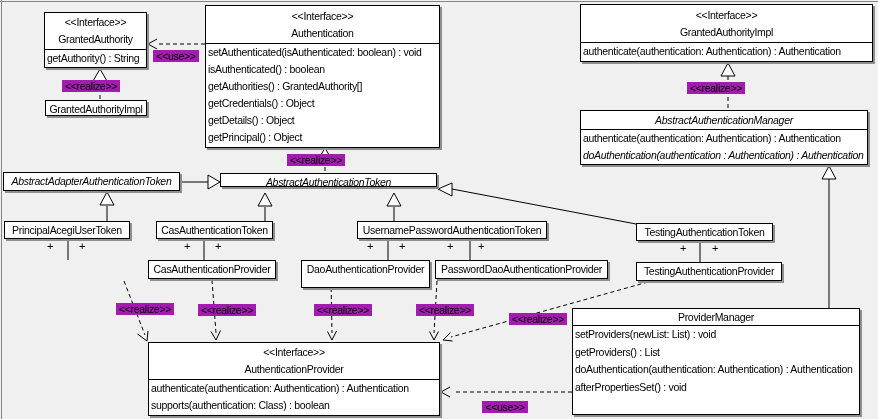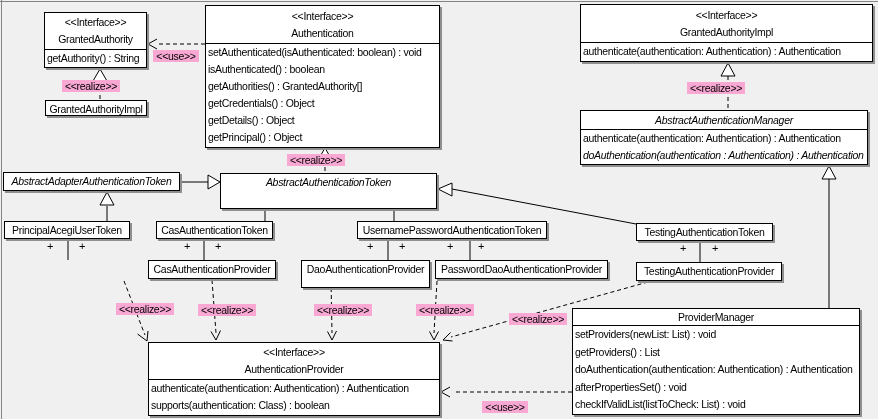--- a/index.html
+++ b/index.html
@@ -16,21 +16,21 @@
     box-shadow:2px 2px 0 0 #8f8f8f; white-space:nowrap;
   }
   .t { border-bottom:1px solid #000; text-align:center;
        display:flex; flex-direction:column; justify-content:center; }
   .t div { line-height:17px; }
   .m { line-height:17px; padding:0 2px; overflow:visible; }
   .solo { text-align:center; }
   .abstract .cname { font-style:italic; }
   .em { font-style:italic; }
   .lbl {
-    position:absolute; background:#f9a8d4; text-align:center;
+    position:absolute; background:#a21caf; text-align:center;
     line-height:12px; padding:0 1px; white-space:nowrap;
   }
   .plus { position:absolute; width:10px; text-align:center; line-height:12px; font-size:11px; background:transparent; }
 </style>
 </head>
 <body>
 
 <div class="canvas">
 
   <svg class="wires" width="878" height="419" viewBox="0 0 878 419">
@@ -134,21 +134,21 @@
       <div class="cname">AbstractAuthenticationManager</div>
     </div>
     <div class="m" style="line-height:16.5px">authenticate(authentication: Authentication) : Authentication</div>
     <div class="m em" style="line-height:16.5px">doAuthentication(authentication : Authentication) : Authentication</div>
   </div>
 
   <div class="b solo abstract" style="left:3px;top:172px;width:177px;height:19px;line-height:17px">
     <div class="cname">AbstractAdapterAuthenticationToken</div>
   </div>
 
-  <div class="b solo abstract" style="left:220px;top:173px;width:217px;height:36px;line-height:17px">
+  <div class="b solo abstract" style="left:220px;top:173px;width:217px;height:14px;line-height:17px">
     <div class="cname">AbstractAuthenticationToken</div>
   </div>
 
   <div class="b solo" style="left:4px;top:221px;width:126px;height:18px;line-height:16px">
     <div class="cname">PrincipalAcegiUserToken</div>
   </div>
 
   <div class="b solo" style="left:156px;top:221px;width:117px;height:18px;line-height:16px">
     <div class="cname">CasAuthenticationToken</div>
   </div>
@@ -188,21 +188,20 @@
   </div>
 
   <div class="b" style="left:572px;top:308px;width:288px;height:107px">
     <div class="t" style="height:17px">
       <div class="cname" style="line-height:15px">ProviderManager</div>
     </div>
     <div class="m" style="line-height:17.6px">setProviders(newList: List) : void</div>
     <div class="m" style="line-height:17.6px">getProviders() : List</div>
     <div class="m" style="line-height:17.6px">doAuthentication(authentication: Authentication) : Authentication</div>
     <div class="m" style="line-height:17.6px">afterPropertiesSet() : void</div>
-    <div class="m" style="line-height:17.6px">checkIfValidList(listToCheck: List) : void</div>
   </div>
 
   <div class="lbl" style="left:153px;top:50px;width:46px">&lt;&lt;use&gt;&gt;</div>
   <div class="lbl" style="left:62px;top:80px;width:58px">&lt;&lt;realize&gt;&gt;</div>
   <div class="lbl" style="left:287px;top:154px;width:58px">&lt;&lt;realize&gt;&gt;</div>
   <div class="lbl" style="left:687px;top:82px;width:58px">&lt;&lt;realize&gt;&gt;</div>
   <div class="lbl" style="left:116px;top:303px;width:58px">&lt;&lt;realize&gt;&gt;</div>
   <div class="lbl" style="left:198px;top:304px;width:58px">&lt;&lt;realize&gt;&gt;</div>
   <div class="lbl" style="left:314px;top:304px;width:58px">&lt;&lt;realize&gt;&gt;</div>
   <div class="lbl" style="left:416px;top:304px;width:58px">&lt;&lt;realize&gt;&gt;</div>

